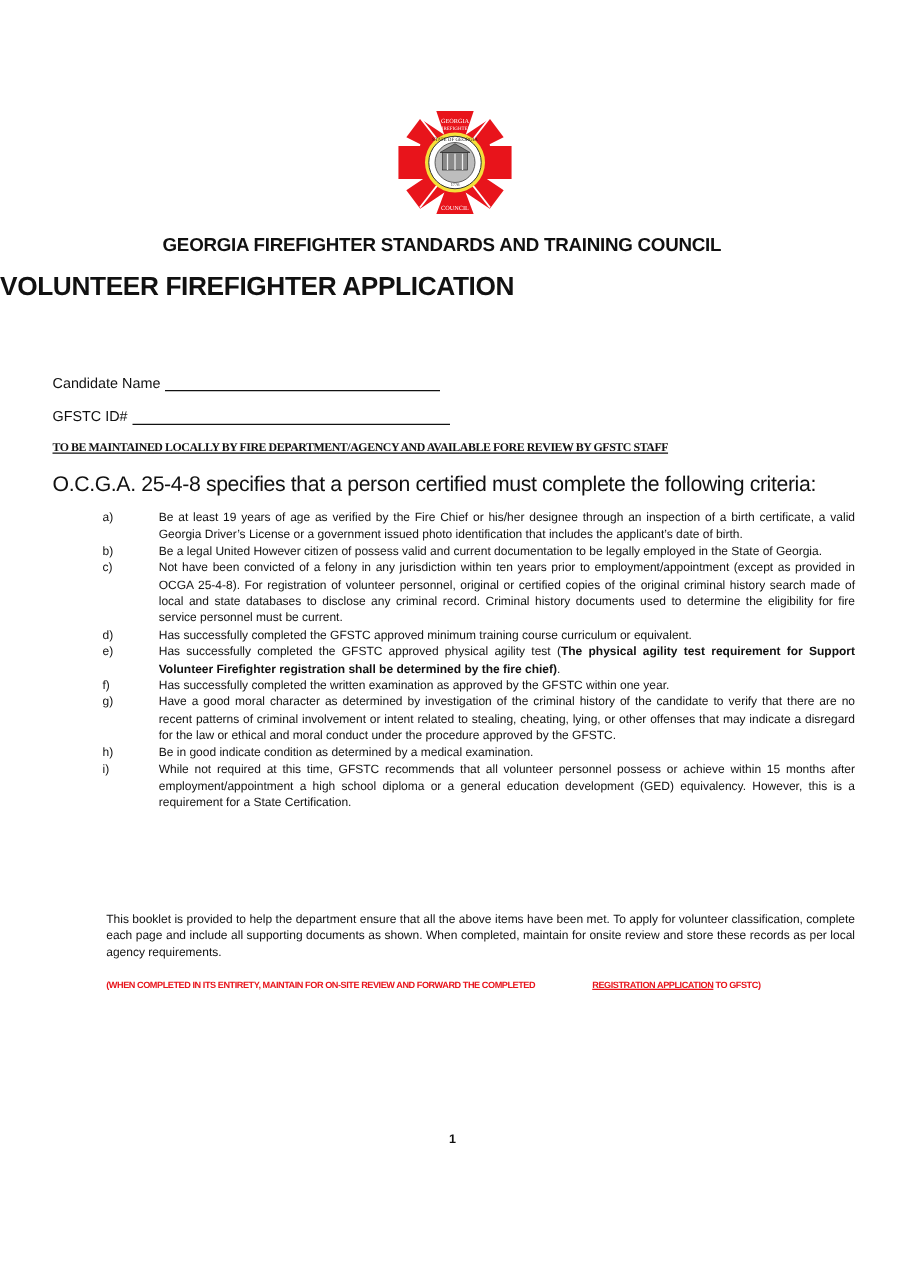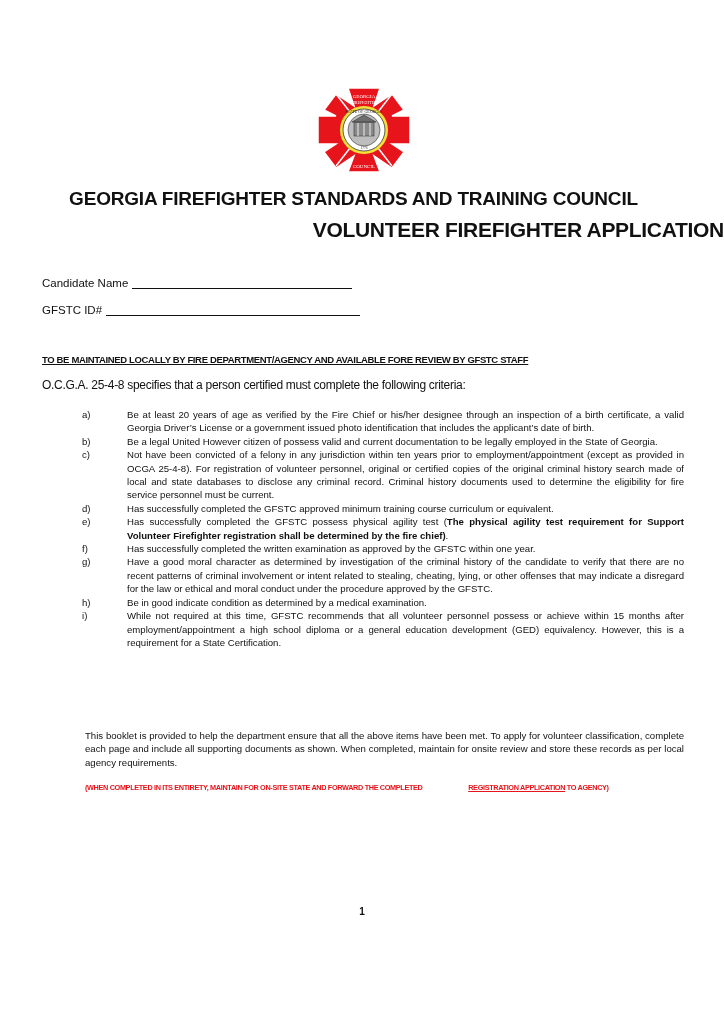--- a/index.html
+++ b/index.html
@@ -1,27 +1,27 @@
 <!DOCTYPE html>
 <html><head>
   <meta charset="utf-8">
   <style>
     html, body { margin: 0; padding: 0; background: #ffffff; }
     body { width: 724px; height: 1024px; position: relative; overflow: hidden;
            font-family: "Liberation Sans", "DejaVu Sans", sans-serif; color: #111; }
     .logo { position: absolute; left: 316px; top: 86px; width: 96px; height: 88px; }
     .org-title { position: absolute; left: 0; width: 707px; top: 188px; text-align: center;
-                 font-weight: bold; font-size: 19px; letter-spacing: -0.2px; }
-    .doc-title { position: absolute; left: 0; width: 724px; top: 218px; text-align: right;
+                 font-weight: bold; font-size: 15px; letter-spacing: -0.2px; }
+    .doc-title { position: absolute; left: 0; width: 724px; top: 218px; text-align: left;
                  font-weight: bold; font-size: 21px; letter-spacing: -0.3px; }
-    .field { position: absolute; left: 42px; font-size: 11.5px; display: flex; align-items: flex-end; }
+    .field { position: absolute; left: 42px; font-size: 11.5px; display: flex; align-items: flex-end; margin-top: 24px; }
     .field .line { display: inline-block; border-bottom: 1px solid #111; height: 12px; margin-left: 4px; }
     .notice { position: absolute; left: 42px; top: 354px; font-size: 9.5px; font-weight: bold;
-              text-decoration: underline; letter-spacing: -0.35px; }
-    .intro { position: absolute; left: 42px; top: 378px; font-size: 12px; letter-spacing: -0.3px; }
+              text-decoration: underline; letter-spacing: -0.35px; font-family: Liberation Serif, serif; }
+    .intro { position: absolute; left: 42px; top: 378px; font-size: 17px; letter-spacing: -0.3px; }
     .criteria { position: absolute; left: 82px; top: 408px; width: 602px; font-size: 9.6px; line-height: 13.4px; }
     .crit { display: flex; }
     .crit .lbl { width: 45px; flex: none; }
     .crit .txt { flex: 1; text-align: justify; }
     .crit .txt b { font-weight: bold; }
     .booklet { position: absolute; left: 85px; top: 729px; width: 599px; font-size: 9.6px; line-height: 13.4px;
                text-align: justify; }
     .red-note { position: absolute; left: 85px; top: 783px; font-size: 7.3px; font-weight: bold; color: #e8141b;
                 letter-spacing: -0.35px; white-space: nowrap; }
     .red-note u { text-decoration: underline; padding-left: 44px; }
@@ -66,37 +66,37 @@
   <span>GFSTC ID#</span>
   <span class="line" style="width:254px;"></span>
 </div>
 
 <div class="notice">TO BE MAINTAINED LOCALLY BY FIRE DEPARTMENT/AGENCY AND AVAILABLE FORE REVIEW BY GFSTC STAFF</div>
 <div class="intro">O.C.G.A. 25-4-8 specifies that a person certified must complete the following criteria:</div>
 
 <div class="criteria">
   <div class="crit">
     <span class="lbl">a)</span>
-    <span class="txt">Be at least 20 years of age as verified by the Fire Chief or his/her designee through an inspection of a birth certificate, a valid Georgia Driver’s License or a government issued photo identification that includes the applicant’s date of birth.</span>
+    <span class="txt">Be at least 19 years of age as verified by the Fire Chief or his/her designee through an inspection of a birth certificate, a valid Georgia Driver’s License or a government issued photo identification that includes the applicant’s date of birth.</span>
   </div>
   <div class="crit">
     <span class="lbl">b)</span>
     <span class="txt">Be a legal United However citizen of possess valid and current documentation to be legally employed in the State of Georgia.</span>
   </div>
   <div class="crit">
     <span class="lbl">c)</span>
     <span class="txt">Not have been convicted of a felony in any jurisdiction within ten years prior to employment/appointment (except as provided in OCGA 25-4-8).  For registration of volunteer personnel, original or certified copies of the original criminal history search made of local and state databases to disclose any criminal record.  Criminal history documents used to determine the eligibility for fire service personnel must be current.</span>
   </div>
   <div class="crit">
     <span class="lbl">d)</span>
     <span class="txt">Has successfully completed the GFSTC approved minimum training course curriculum or equivalent.</span>
   </div>
   <div class="crit">
     <span class="lbl">e)</span>
-    <span class="txt"><span>Has successfully completed the GFSTC possess physical agility test (</span><b>The physical agility test requirement for Support Volunteer Firefighter registration shall be determined by the fire chief)</b><span>.</span></span>
+    <span class="txt"><span>Has successfully completed the GFSTC approved physical agility test (</span><b>The physical agility test requirement for Support Volunteer Firefighter registration shall be determined by the fire chief)</b><span>.</span></span>
   </div>
   <div class="crit">
     <span class="lbl">f)</span>
     <span class="txt">Has successfully completed the written examination as approved by the GFSTC within one year.</span>
   </div>
   <div class="crit">
     <span class="lbl">g)</span>
     <span class="txt">Have a good moral character as determined by investigation of the criminal history of the candidate to verify that there are no recent patterns of criminal involvement or intent related to stealing, cheating, lying, or other offenses that may indicate a disregard for the law or ethical and moral conduct under the procedure approved by the GFSTC.</span>
   </div>
   <div class="crit">
@@ -104,15 +104,15 @@
     <span class="txt">Be in good indicate condition as determined by a medical examination.</span>
   </div>
   <div class="crit">
     <span class="lbl">i)</span>
     <span class="txt">While not required at this time, GFSTC recommends that all volunteer personnel possess or achieve within 15 months after employment/appointment a high school diploma or a general education development (GED) equivalency.  However, this is a requirement for a State Certification.</span>
   </div>
 </div>
 
 <div class="booklet">This booklet is provided to help the department ensure that all the above items have been met.  To apply for volunteer classification, complete each page and include all supporting documents as shown.  When completed, maintain for onsite review and store these records as per local agency requirements.</div>
 
-<div class="red-note"><span>(WHEN COMPLETED IN ITS ENTIRETY, MAINTAIN FOR ON-SITE STATE AND FORWARD THE COMPLETED </span><u>REGISTRATION APPLICATION</u><span> TO AGENCY)</span></div>
+<div class="red-note"><span>(WHEN COMPLETED IN ITS ENTIRETY, MAINTAIN FOR ON-SITE REVIEW AND FORWARD THE COMPLETED </span><u>REGISTRATION APPLICATION</u><span> TO GFSTC)</span></div>
 
 <div class="page-num">1</div>
 
 </body></html>

